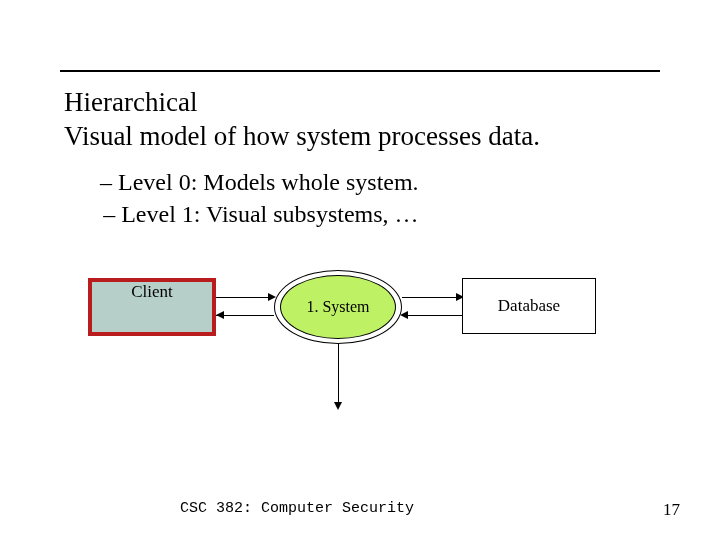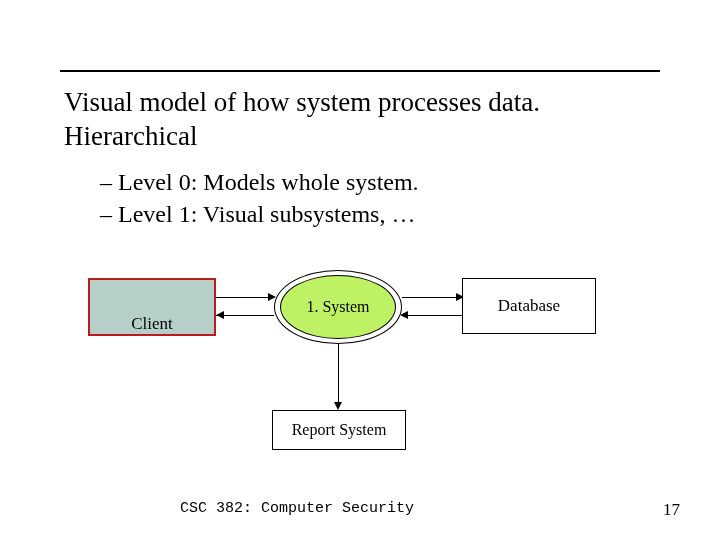--- a/index.html
+++ b/index.html
@@ -1,42 +1,42 @@
 <!DOCTYPE html>
 <html><head>
 <meta charset="utf-8">
 <style>
   * { box-sizing: border-box; margin: 0; padding: 0; }
   html, body { width: 720px; height: 540px; background: #fff; font-family: "Times New Roman", Times, serif; color: #000; }
   .slide { position: relative; width: 720px; height: 540px; }
   .title { position: absolute; left: 0; top: 18px; width: 720px; text-align: center; font-size: 38px; }
   .title-rule { position: absolute; left: 60px; top: 70px; width: 600px; height: 0; border-top: 2px solid #000; }
   .body-text { position: absolute; left: 64px; top: 86px; font-size: 27px; line-height: 1.25; }
-  .subpoints { position: absolute; left: 100px; top: 166px; font-size: 24px; line-height: 1.35; }
+  .subpoints { position: absolute; left: 100px; top: 166px; font-size: 24px; line-height: 1.35; text-align: right; }
   .diagram { position: absolute; left: 0; top: 270px; width: 720px; height: 210px; }
-  .box-client { position: absolute; left: 88px; top: 8px; width: 128px; height: 58px; background: #b7cfc9; border: 2px solid #b91c1c; display: flex; align-items: flex-end; justify-content: center; font-size: 17px; }
+  .box-client { position: absolute; left: 88px; top: 8px; width: 128px; height: 58px; background: #b7cfc9; border: 4px solid #b91c1c; display: flex; align-items: flex-start; justify-content: center; font-size: 17px; }
   .circle-outer { position: absolute; left: 274px; top: 0; width: 128px; height: 74px; border: 1px solid #000; border-radius: 50%; background: #fff; }
   .circle-inner { position: absolute; left: 280px; top: 5px; width: 116px; height: 64px; border: 1px solid #000; border-radius: 50%; background: #bef264; display: flex; align-items: center; justify-content: center; font-size: 16px; }
   .box-database { position: absolute; left: 462px; top: 8px; width: 134px; height: 56px; border: 1px solid #000; background: #fff; display: flex; align-items: center; justify-content: center; font-size: 17px; }
   .box-report { position: absolute; left: 272px; top: 140px; width: 134px; height: 40px; border: 1px solid #000; background: #fff; display: flex; align-items: center; justify-content: center; font-size: 16px; }
   .line { position: absolute; background: #000; }
   .arrowhead { position: absolute; width: 0; height: 0; }
   .footer-left { position: absolute; left: 180px; top: 500px; font-size: 15px; font-family: Liberation Mono, monospace; }
   .footer-right { position: absolute; right: 40px; top: 500px; font-size: 17px; }
 </style>
 </head>
 <body>
 
 <div class="slide">
 
   <div class="title-rule"></div>
 
   <div class="body-text">
+    <div>Hierarchical</div>
     <div>Visual model of how system processes data.</div>
-    <div>Hierarchical</div>
   </div>
 
   <div class="subpoints">
     <div>– Level 0: Models whole system.</div>
     <div>– Level 1: Visual subsystems, …</div>
   </div>
 
   <div class="diagram">
 
     <div class="line" style="left:216px; top:27px; width:58px; height:1px;"></div>
@@ -58,22 +58,19 @@
 
     <div class="circle-outer"></div>
     <div class="circle-inner">
       <span>1. System</span>
     </div>
 
     <div class="box-database">
       <span>Database</span>
     </div>
 
-    <div class="box-report">
-      <span>Report System</span>
-    </div>
 
   </div>
 
   <div class="footer-left">CSC 382: Computer Security</div>
   <div class="footer-right">17</div>
 
 </div>
 
 </body></html>

